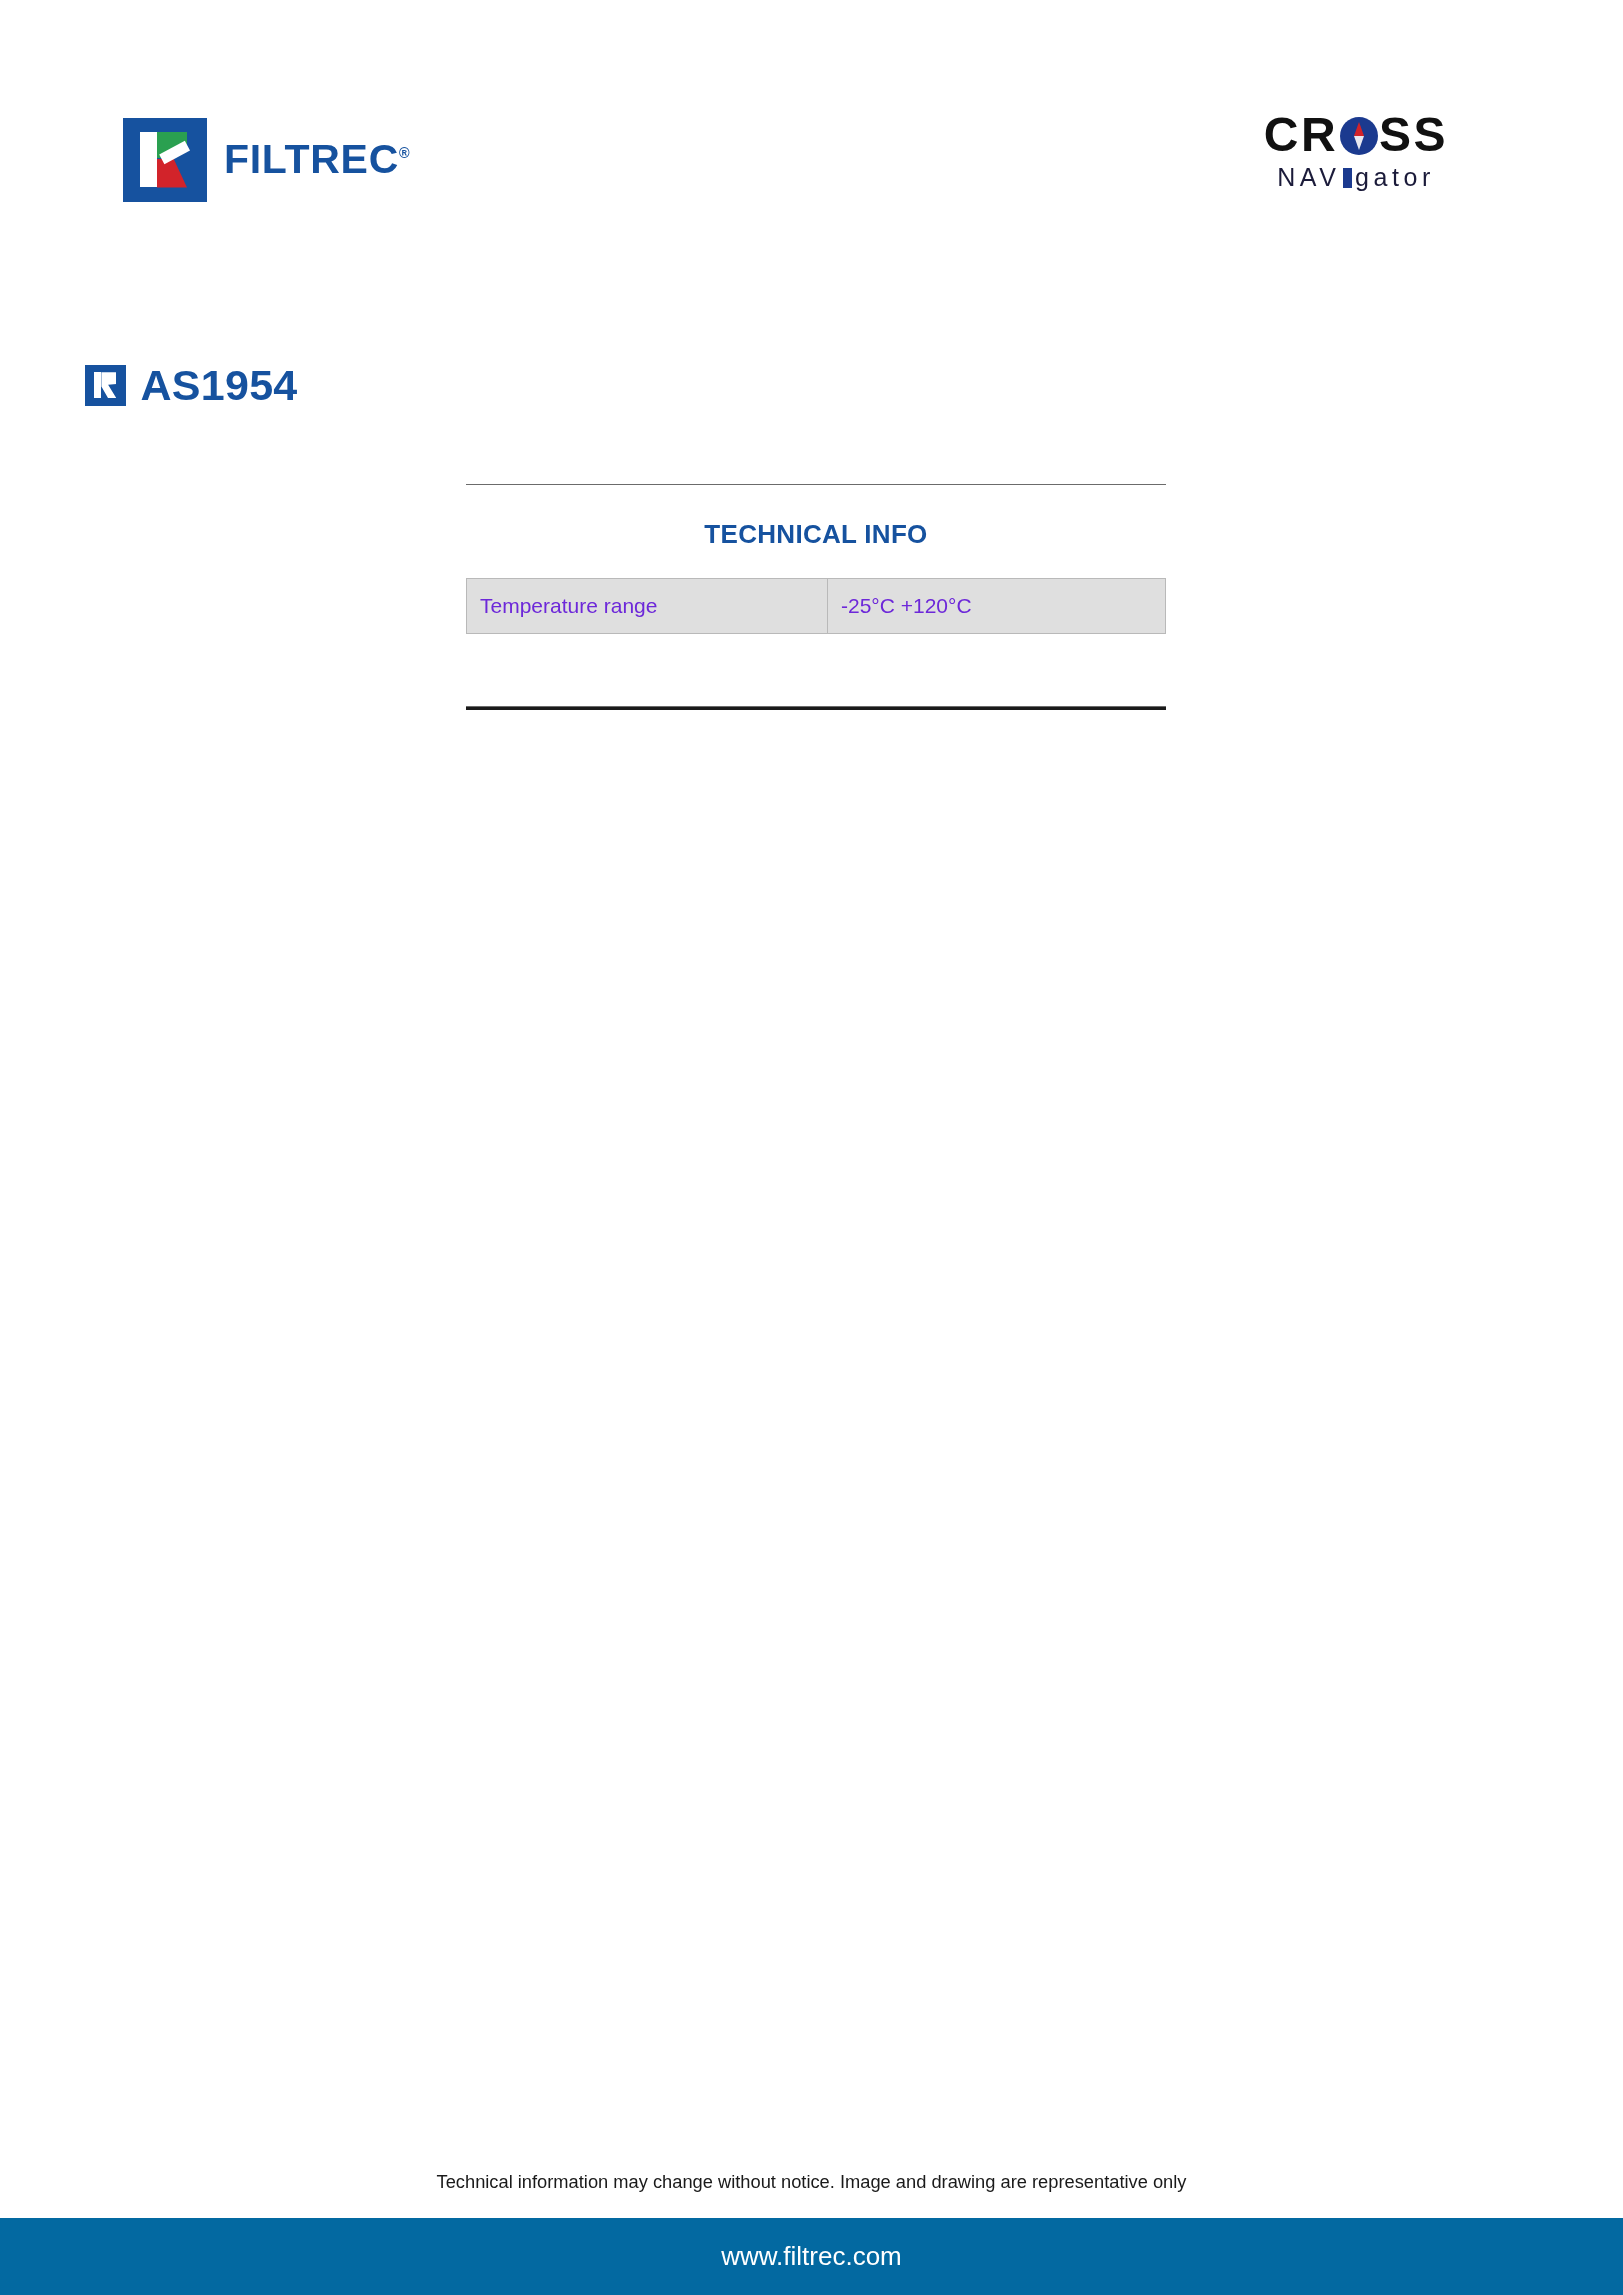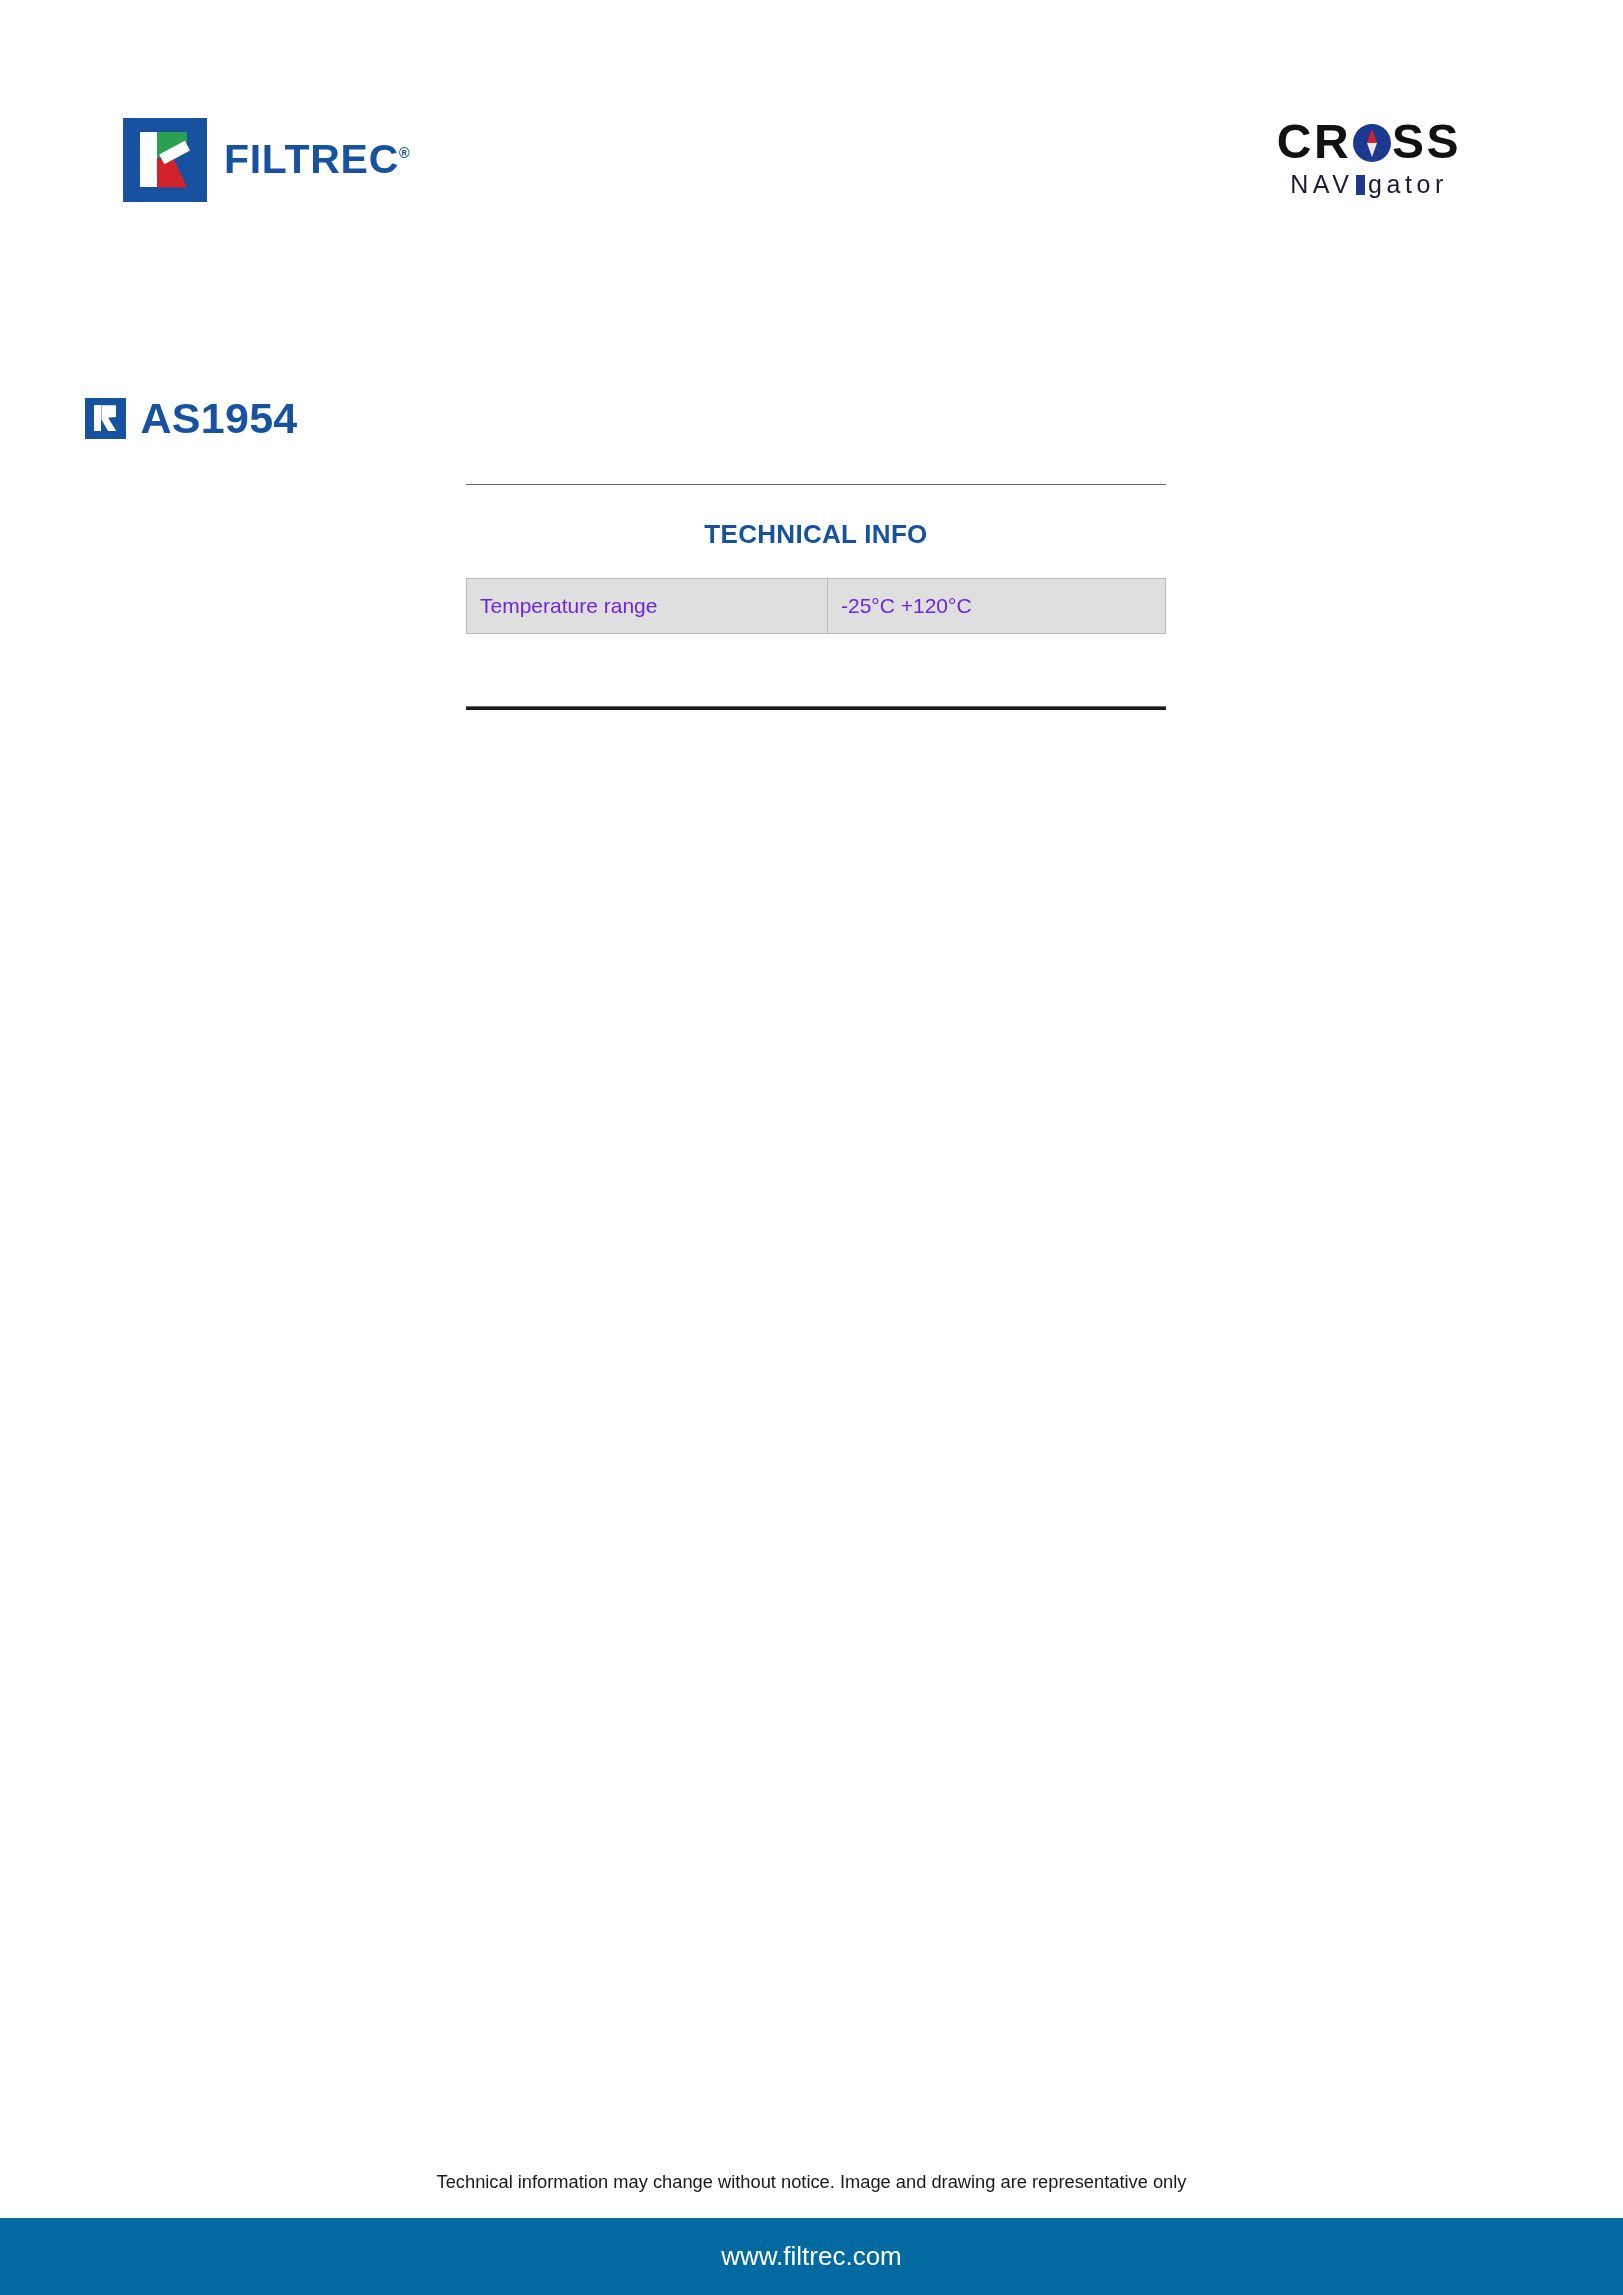--- a/index.html
+++ b/index.html
@@ -85,25 +85,24 @@
   }
   .filtrec-reg {
     font-size: 14.4px;
     vertical-align: super;
     font-weight: bold;
     color: #16529f;
   }
 
   .cross-logo {
     position: absolute;
-    right: 123px;
+    right: 136px;
     top: 0px;
     width: 262px;
     text-align: center;
-    margin-top: 7px;
   }
   .cross-word {
     font-size: 48px;
     font-weight: bold;
     letter-spacing: 2.6px;
     color: #111111;
     line-height: 1;
     position: relative;
     display: inline-block;
   }
@@ -154,21 +153,21 @@
     height: 19.6px;
     background: #1b3a8f;
     vertical-align: -2px;
     margin: 0 2.6px;
   }
 
   
   .title-row {
     position: absolute;
     left: 85px;
-    top: 394px;
+    top: 361px;
     display: flex;
     align-items: center;
     text-align: right;
   }
   .title-mark {
     width: 41px;
     height: 41px;
     background: #16529f;
     position: relative;
     margin-right: 14.4px;

